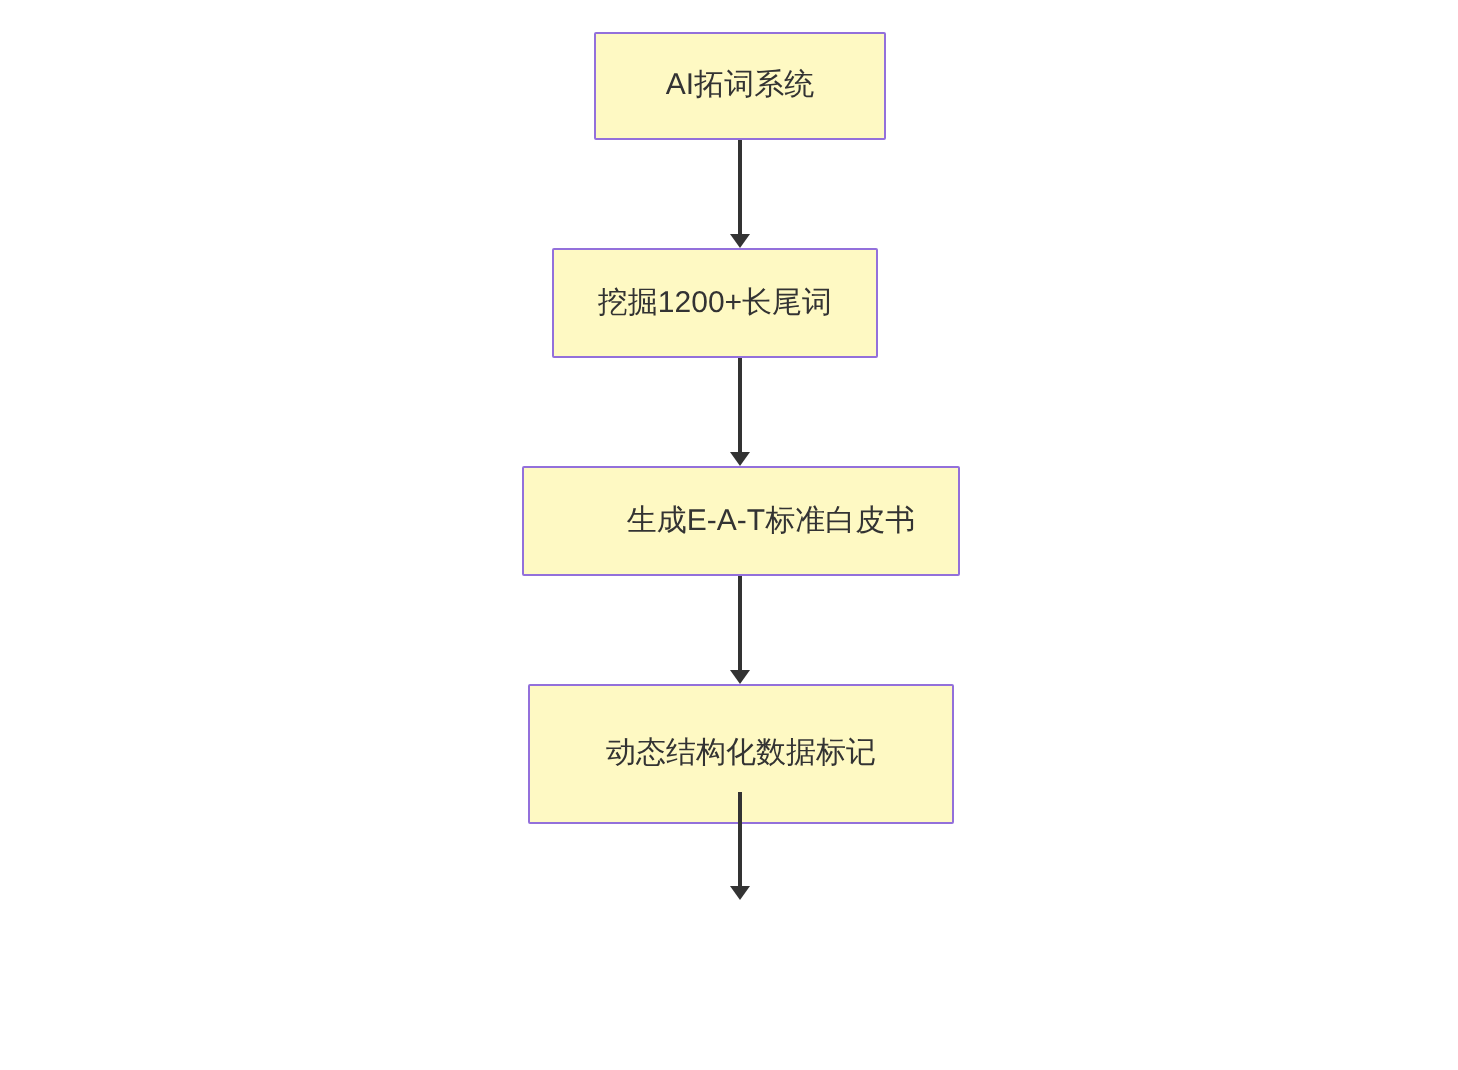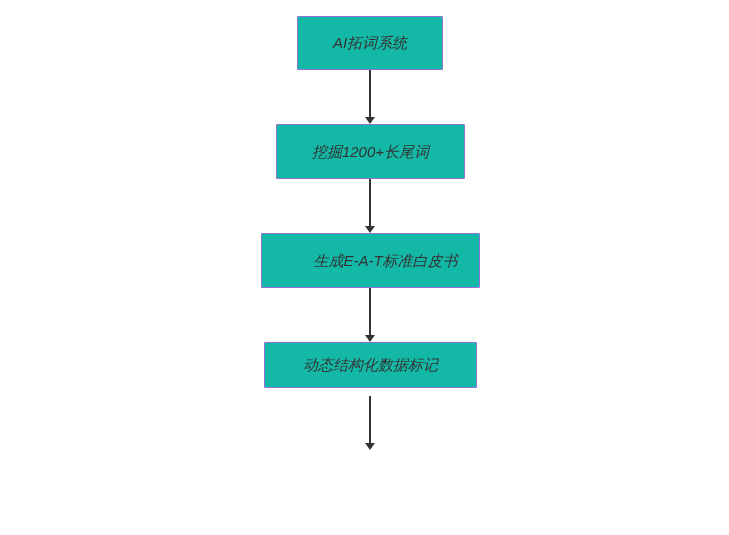--- a/index.html
+++ b/index.html
@@ -11,32 +11,31 @@
   .canvas {
     position: relative;
     width: 729px;
     height: 535px;
     background: #ffffff;
     overflow: hidden;
   }
   .node {
     position: absolute;
     box-sizing: border-box;
-    background: #14b8a6;
+    background: #fef9c3;
     border: 1px solid #9370DB;
     border-radius: 1px;
     color: #333333;
     font-size: 15px;
     display: flex;
     align-items: center;
     justify-content: center;
     text-align: center;
     line-height: 1.2;
     white-space: nowrap;
-    font-style: italic;
   }
   .edge {
     position: absolute;
     left: 363px;
     width: 14px;
   }
   .edge-line {
     position: absolute;
     left: 6px;
     top: 0;
@@ -55,25 +54,25 @@
     border-top: 7px solid #333333;
   }
 </style>
 </head>
 <body>
 
 <div class="canvas">
 
   <div class="node" style="left:297px; top:16px; width:146px; height:54px;">AI拓词系统</div>
 
-  <div class="node" style="left:276px; top:124px; width:189px; height:55px;">挖掘1200+长尾词</div>
+  <div class="node" style="left:276px; top:124px; width:163px; height:55px;">挖掘1200+长尾词</div>
 
   <div class="node" style="left:261px; top:233px; width:219px; height:55px;padding-left:30px;">生成E-A-T标准白皮书</div>
 
-  <div class="node" style="left:264px; top:342px; width:213px; height:46px;">动态结构化数据标记</div>
+  <div class="node" style="left:264px; top:342px; width:213px; height:70px;">动态结构化数据标记</div>
 
 
   <div class="edge" style="top:70px; height:54px;">
     <div class="edge-line"></div>
     <div class="edge-head"></div>
   </div>
 
   <div class="edge" style="top:179px; height:54px;">
     <div class="edge-line"></div>
     <div class="edge-head"></div>

